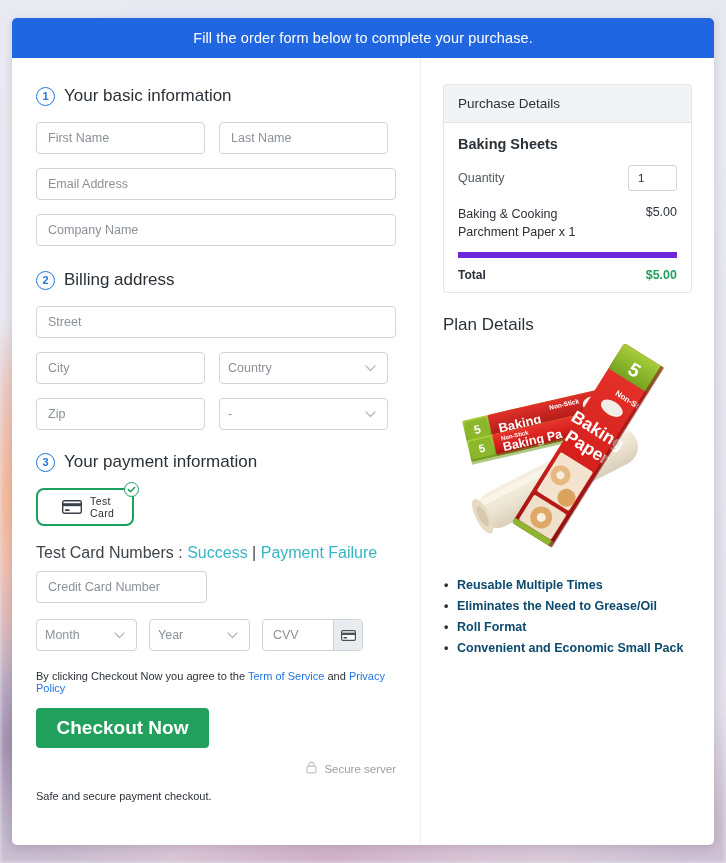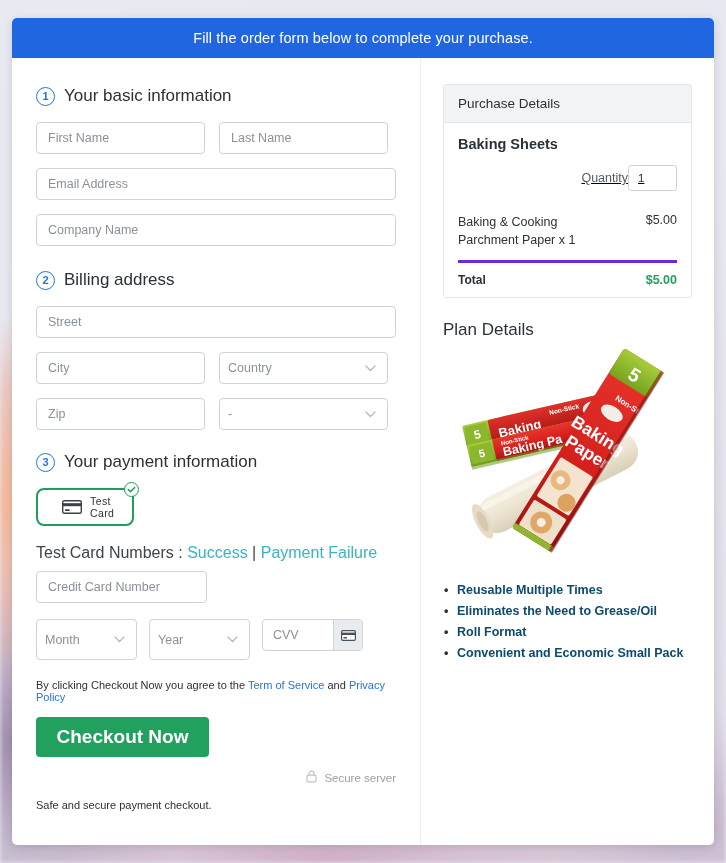--- a/index.html
+++ b/index.html
@@ -87,21 +87,21 @@
     width:15px; height:15px; border-radius:50%;
     background:#fff; border:1.5px solid #1c9e5f;
     display:flex; align-items:center; justify-content:center;
   }
   .check-badge svg { display:block; }
   .testnums { font-size:16px; color:#3d444b; margin-bottom:9px; }
   .testnums a { color:#36b5c4; text-decoration:none; }
   .testnums .bar { color:#3d444b; }
 
   .expiry-row { display:flex; gap:12px; margin-top:16px; }
-  .exp-field { width:101px; flex:0 0 101px; height:41px; }
+  .exp-field { width:101px; flex:0 0 101px; height:32px; }
   .cvv-group {
     display:flex; width:101px; flex:0 0 101px; height:32px;
     border:1px solid #ced4da; border-radius:4px; overflow:hidden;
   }
   .cvv-input { flex:1; display:flex; align-items:center; padding:0 10px; font-size:12.5px; color:#8b9199; }
   .cvv-icon {
     width:29px; flex:0 0 29px; background:#e9ecef;
     border-left:1px solid #ced4da;
     display:flex; align-items:center; justify-content:center;
   }
@@ -123,28 +123,28 @@
   #purchase {
     border:1px solid #e4e7ea; border-radius:3px; overflow:hidden;
   }
   #purchase-head {
     background:#f2f3f4; padding:11px 14px;
     font-size:13.5px; color:#2b3138;
     border-bottom:1px solid #e4e7ea;
   }
   #purchase-body { padding:13px 14px 10px 14px; }
   .prod-name { font-size:14.5px; font-weight:700; color:#2b3138; margin-bottom:13px; }
-  .qty-row { display:flex; align-items:center; justify-content:flex-end; margin-bottom:22px;text-decoration:underline; }
+  .qty-row { display:flex; align-items:center; justify-content:space-between; margin-bottom:14px; }
   .qty-label { font-size:12.5px; color:#545b62; }
   .qty-input {
     width:49px; height:26px; border:1px solid #ced4da; border-radius:3px;
     display:flex; align-items:center; padding:0 9px;
     font-size:11.5px; color:#2b3138; background:#fff;
   }
-  .line-row { display:flex; justify-content:space-between; gap:10px; padding-bottom:11px; border-bottom:3px solid #6d28d9; }
+  .line-row { display:flex; justify-content:space-between; gap:10px; padding-bottom:11px; border-bottom:6px solid #6d28d9; }
   .line-desc { font-size:12.5px; color:#2b3138; line-height:1.45; max-width:150px; }
   .line-price { font-size:12.5px; color:#2b3138; white-space:nowrap; }
   .total-row { display:flex; justify-content:space-between; padding-top:10px; }
   .total-label { font-size:12px; font-weight:700; color:#2b3138; }
   .total-value { font-size:12.5px; font-weight:700; color:#21a05e; }
 
   #plan-title { font-size:17px; color:#2b3138; margin:22px 0 0 0; }
   #product-img { width:100%; height:232px; position:relative; margin-top:4px; }
   .bullets { margin:4px 0 0 0; padding:0; list-style:none; }
   .bullets li {

